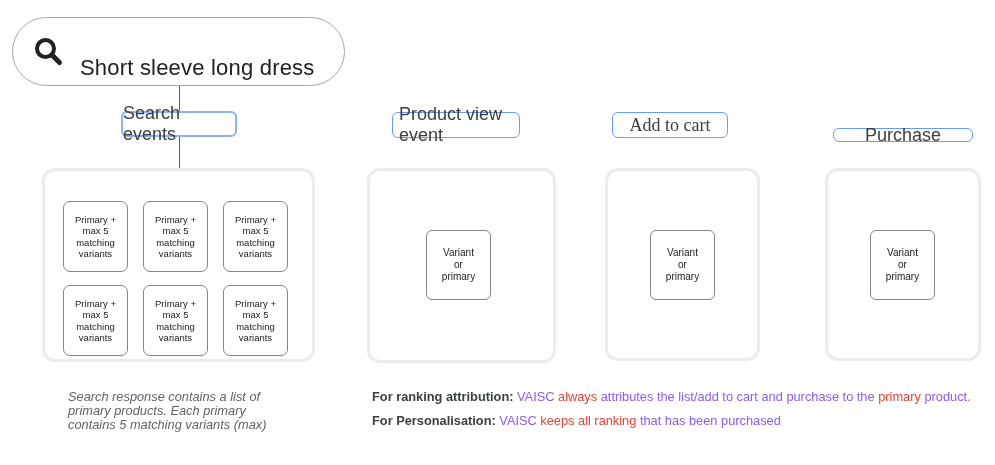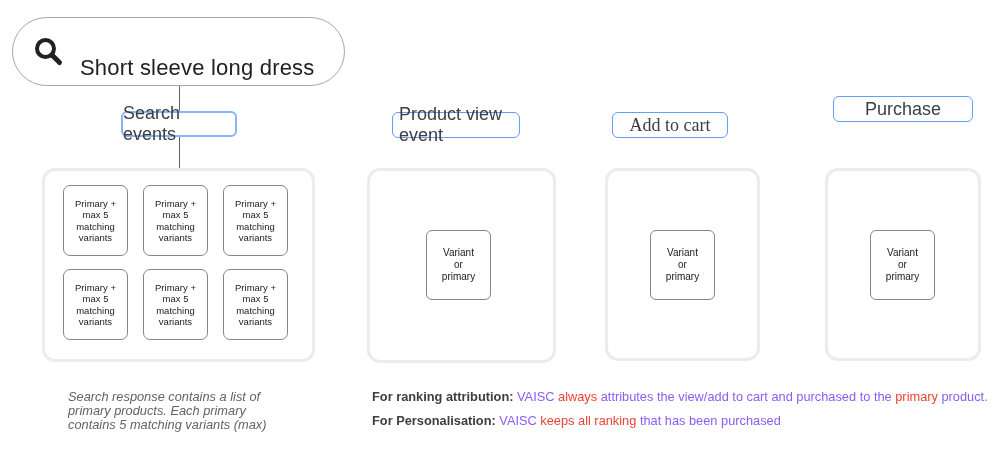--- a/index.html
+++ b/index.html
@@ -16,31 +16,31 @@
   .connector{position:absolute;left:178.5px;width:1.5px;background:#5f6368;}
   .c1{top:86px;height:25px;}
   .c2{top:137px;height:31px;}
 
   
   .chip{position:absolute;box-sizing:border-box;border-radius:6px;background:#fff;
     display:flex;align-items:center;justify-content:center;font-size:18px;color:#3c4043;}
   .chip-1{left:121px;top:111px;width:116px;height:26px;border:2px solid #8ab4f8;}
   .chip-2{left:392px;top:112px;width:128px;height:26px;border:1.5px solid #669df6;padding-left:6px;}
   .chip-3{left:612px;top:112px;width:116px;height:26px;border:1.5px solid #669df6;font-family:Liberation Serif, serif;}
-  .chip-4{left:833px;top:96px;width:140px;height:26px;border:1.5px solid #669df6;}
+  .chip-4{left:833px;top:128px;width:140px;height:14px;border:1.5px solid #669df6;}
 
   
   .panel{position:absolute;top:168px;box-sizing:border-box;background:#fff;
     border:3px solid #ececee;border-radius:13px;}
   .panel-1{left:42px;width:273px;height:194px;}
   .panel-2{left:367px;width:189px;height:195px;}
   .panel-3{left:605px;width:155px;height:193px;}
   .panel-4{left:825px;width:156px;height:193px;}
 
-  .pgrid{position:absolute;left:18px;top:14px;display:grid;
+  .pgrid{position:absolute;left:18px;top:30px;display:grid;
     grid-template-columns:repeat(3,65px);grid-auto-rows:71px;column-gap:15px;row-gap:13px;}
   .pbox{box-sizing:border-box;width:65px;height:71px;border:1px solid #80868b;border-radius:7px;
     display:flex;align-items:center;justify-content:center;text-align:center;
     font-size:9.5px;line-height:11.5px;color:#202124;white-space:pre-line;background:#fff;}
 
   .vbox{position:absolute;box-sizing:border-box;width:65px;height:70px;border:1px solid #80868b;
     border-radius:6px;display:flex;align-items:center;justify-content:center;text-align:center;
     font-size:10px;line-height:12px;color:#202124;white-space:pre-line;background:#fff;}
   .panel-2 .vbox{left:56px;top:59px;}
   .panel-3 .vbox{left:42px;top:59px;}
@@ -123,20 +123,20 @@
 or
 primary</div>
   </div>
 
   <div class="note-left">Search response contains a list of
 primary products. Each primary
 contains 5 matching variants (max)</div>
 
   <div class="note-right">
     <p>
-      <span class="seg-b">For ranking attribution:</span><span class="seg-g"> VAISC </span><span class="seg-r">always</span><span class="seg-g"> attributes the view/add to cart and purchased to the </span><span class="seg-r">primary</span><span class="seg-g"> product.</span>
+      <span class="seg-b">For ranking attribution:</span><span class="seg-g"> VAISC </span><span class="seg-r">always</span><span class="seg-g"> attributes the list/add to cart and purchase to the </span><span class="seg-r">primary</span><span class="seg-g"> product.</span>
     </p>
     <p>
       <span class="seg-b">For Personalisation:</span><span class="seg-g"> VAISC </span><span class="seg-r">keeps all ranking</span><span class="seg-g"> that has been purchased</span>
     </p>
   </div>
 
 </div>
 
 </body></html>

